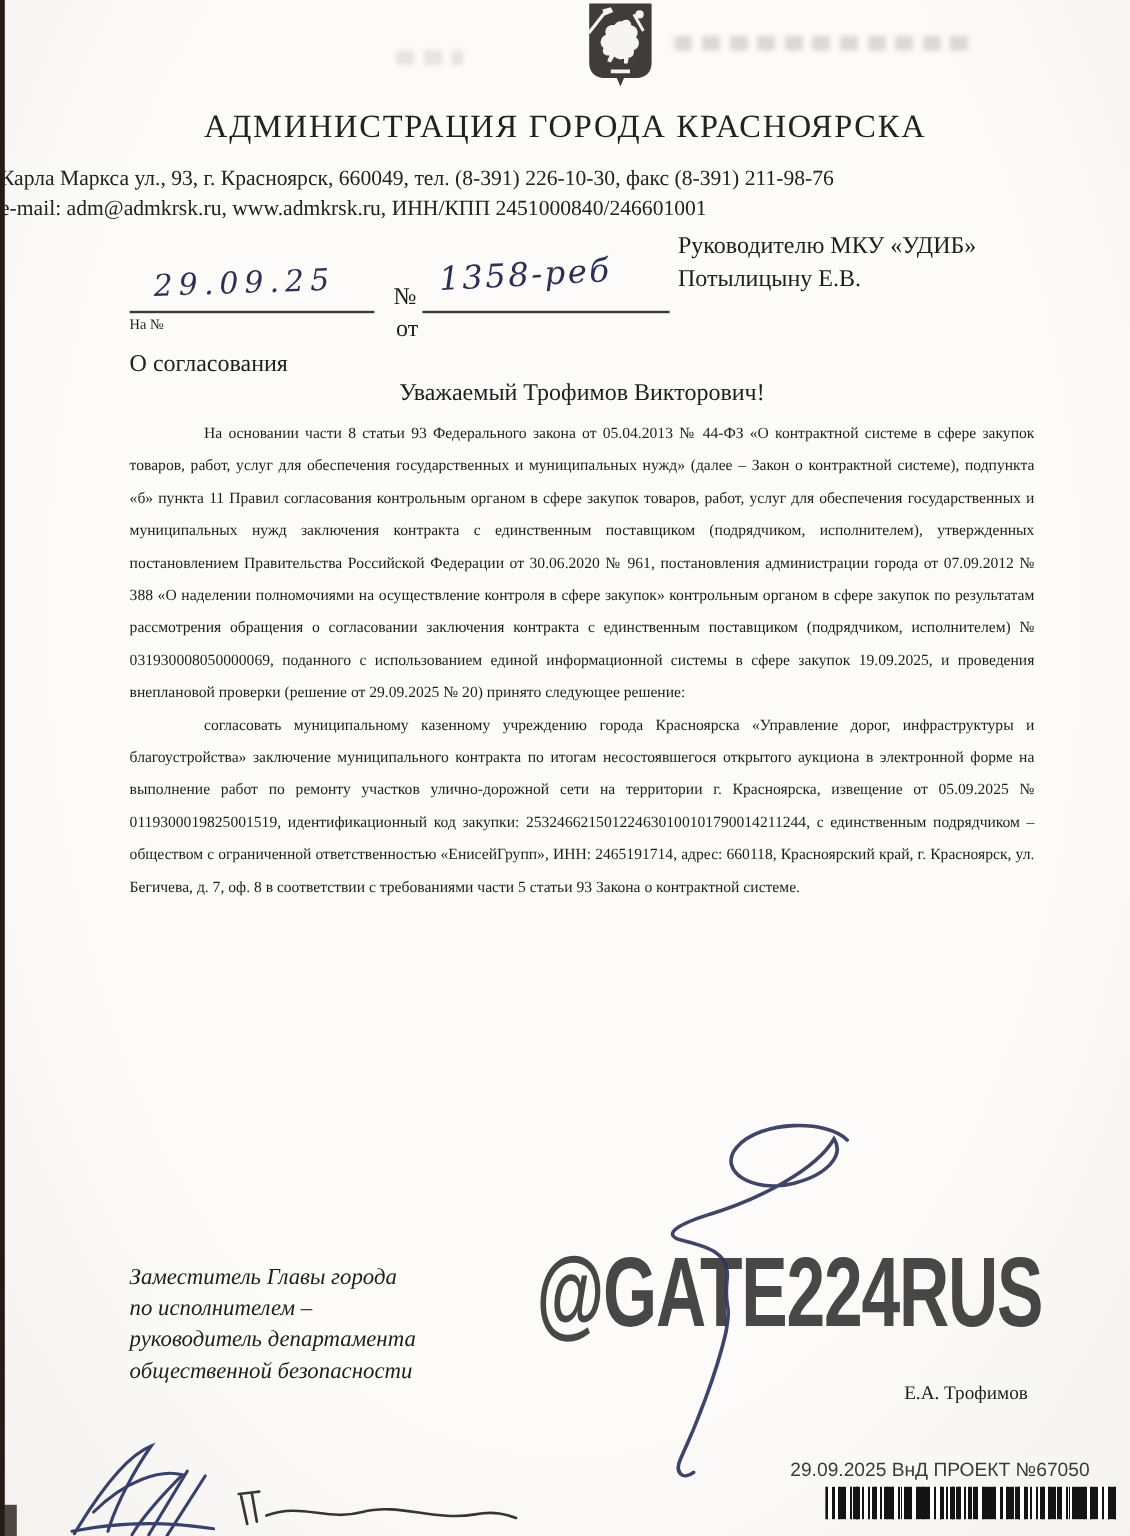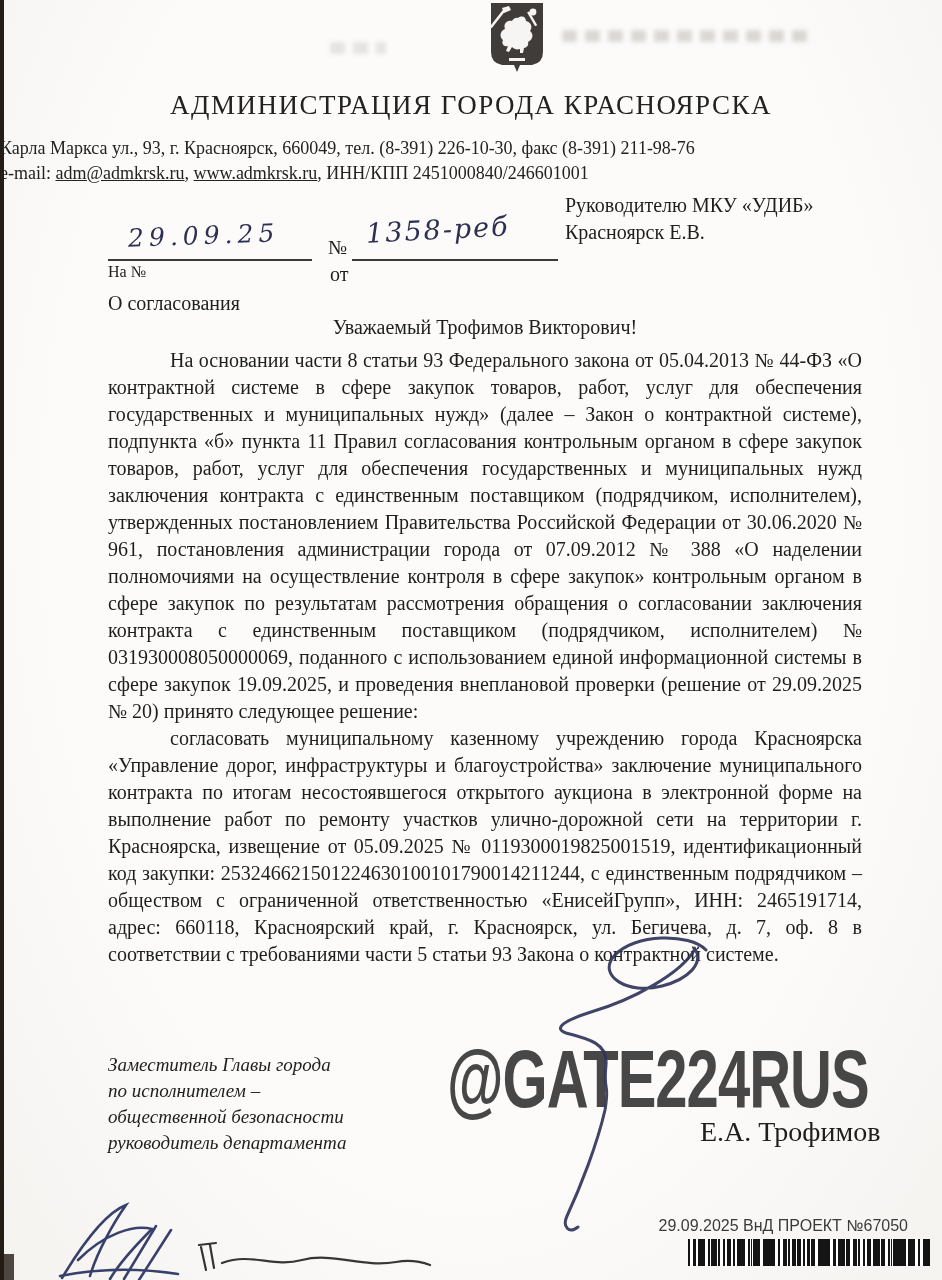--- a/index.html
+++ b/index.html
@@ -14,42 +14,42 @@
   .coat{position:absolute;left:489px;top:2px;width:56px;height:70px;}
   .ghost-strip{position:absolute;height:12px;border-radius:3px;filter:blur(2px);opacity:.45;
     background:repeating-linear-gradient(90deg,#b4aea6 0 15px,transparent 15px 23px);}
   .ghost1{left:562px;top:30px;width:248px;}
   .ghost2{left:330px;top:42px;width:56px;opacity:.3;}
 
   .org-title{position:absolute;left:0;top:90px;width:942px;text-align:center;
     font-size:27px;letter-spacing:1.5px;color:#222;font-weight:500;}
   .addr{position:absolute;left:0;width:942px;text-align:left;font-size:18px;color:#222;}
   .addr1{top:138px;} .addr2{top:163px;}
-  .ulink{text-decoration:underline;margin-top:38px;}
+  .ulink{margin-top:38px;}
 
   .recipient{position:absolute;left:565px;top:192px;font-size:20px;line-height:27px;}
 
   .hand{font-style:italic;color:#2d3052;font-family:"DejaVu Serif",serif;}
   .hw-date{position:absolute;left:128px;top:221px;font-size:25px;letter-spacing:5px;transform:rotate(-2deg);}
   .hw-num{position:absolute;left:366px;top:214px;font-size:27px;letter-spacing:2px;transform:rotate(-3deg);}
   .req-line{position:absolute;height:0;border-bottom:2px solid #3a3a3a;}
   .line1{left:108px;top:259px;width:204px;}
   .line2{left:352px;top:259px;width:206px;}
   .no-sign{position:absolute;left:328px;top:236px;font-size:20px;}
-  .na-no{position:absolute;left:108px;top:263px;font-size:16px;}
+  .na-no{position:absolute;left:108px;top:263px;font-size:12px;}
   .ot{position:absolute;left:330px;top:263px;font-size:20px;}
   .subject{position:absolute;left:108px;top:292px;font-size:20px;}
   .greeting{position:absolute;left:108px;top:316px;width:754px;text-align:center;font-size:20px;}
 
   .body-text{position:absolute;left:108px;top:347px;width:754px;
-    font-size:20px;line-height:27px;text-align:justify;}
+    font-size:13px;line-height:27px;text-align:justify;}
   .body-text p{margin:0;text-indent:62px;}
 
   .sig-block{position:absolute;left:108px;top:1052px;font-size:19px;line-height:26px;font-style:italic;}
-  .sig-name{position:absolute;left:700px;top:1116px;width:210px;text-align:left;font-size:28px;z-index:4;}
+  .sig-name{position:absolute;left:700px;top:1153px;width:210px;text-align:center;font-size:16px;z-index:4;}
 
   .watermark{position:absolute;left:447px;top:1030px;z-index:5;
     font-family:"Liberation Sans",sans-serif;font-weight:800;font-size:58px;
     color:#3c3c3c;letter-spacing:-1px;white-space:nowrap;
     transform:scale(1.0,1.42);transform-origin:left top;opacity:.94;}
 
   .ink-overlay{position:absolute;left:0;top:0;width:942px;height:1280px;z-index:6;pointer-events:none;}
 
   .stamp-text{position:absolute;left:620px;top:1217px;width:288px;text-align:right;
     font-family:"Liberation Sans",sans-serif;font-size:16px;color:#3a3a3a;z-index:4;}
@@ -84,21 +84,21 @@
 
   <div class="ghost-strip ghost1"></div>
   <div class="ghost-strip ghost2"></div>
 
   <div class="org-title">АДМИНИСТРАЦИЯ ГОРОДА КРАСНОЯРСКА</div>
   <div class="addr addr1">Карла Маркса ул., 93, г. Красноярск, 660049, тел. (8-391) 226-10-30, факс (8-391) 211-98-76</div>
   <div class="addr addr2"><span>e-mail: </span><span class="ulink">adm@admkrsk.ru</span><span>, </span><span class="ulink">www.admkrsk.ru</span><span>, ИНН/КПП 2451000840/246601001</span></div>
 
   <div class="recipient">
     <div>Руководителю МКУ «УДИБ»</div>
-    <div>Красноярск Е.В.</div>
+    <div>Потылицыну Е.В.</div>
   </div>
 
   <div class="hand hw-date">29.09.25</div>
   <div class="req-line line1"></div>
   <div class="no-sign">№</div>
   <div class="hand hw-num">1358-реб</div>
   <div class="req-line line2"></div>
   <div class="na-no">На №</div>
   <div class="ot">от</div>
 
@@ -106,22 +106,22 @@
   <div class="greeting">Уважаемый Трофимов Викторович!</div>
 
   <div class="body-text">
     <p>На основании части 8 статьи 93 Федерального закона от 05.04.2013 № 44-ФЗ «О контрактной системе в сфере закупок товаров, работ, услуг для обеспечения государственных и муниципальных нужд» (далее – Закон о контрактной системе), подпункта «б» пункта 11 Правил согласования контрольным органом в сфере закупок товаров, работ, услуг для обеспечения государственных и муниципальных нужд заключения контракта с единственным поставщиком (подрядчиком, исполнителем), утвержденных постановлением Правительства Российской Федерации от 30.06.2020 № 961, постановления администрации города от 07.09.2012 № 388 «О наделении полномочиями на осуществление контроля в сфере закупок» контрольным органом в сфере закупок по результатам рассмотрения обращения о согласовании заключения контракта с единственным поставщиком (подрядчиком, исполнителем) № 031930008050000069, поданного с использованием единой информационной системы в сфере закупок 19.09.2025, и проведения внеплановой проверки (решение от 29.09.2025 № 20) принято следующее решение:</p>
     <p>согласовать муниципальному казенному учреждению города Красноярска «Управление дорог, инфраструктуры и благоустройства» заключение муниципального контракта по итогам несостоявшегося открытого аукциона в электронной форме на выполнение работ по ремонту участков улично-дорожной сети на территории г. Красноярска, извещение от 05.09.2025 № 0119300019825001519, идентификационный код закупки: 253246621501224630100101790014211244, с единственным подрядчиком – обществом с ограниченной ответственностью «ЕнисейГрупп», ИНН: 2465191714, адрес: 660118, Красноярский край, г. Красноярск, ул. Бегичева, д. 7, оф. 8 в соответствии с требованиями части 5 статьи 93 Закона о контрактной системе.</p>
   </div>
 
   <div class="sig-block">
     <div>Заместитель Главы города</div>
     <div>по исполнителем –</div>
+    <div>руководитель департамента</div>
     <div>общественной безопасности</div>
-    <div>руководитель департамента</div>
   </div>
   <div class="sig-name">Е.А. Трофимов</div>
 
   <div class="watermark">@GATE224RUS</div>
 
   <div class="stamp-text">29.09.2025 ВнД ПРОЕКТ №67050</div>
   <div class="barcode"></div>
 
   <svg class="ink-overlay" viewBox="0 0 942 1280">
 

